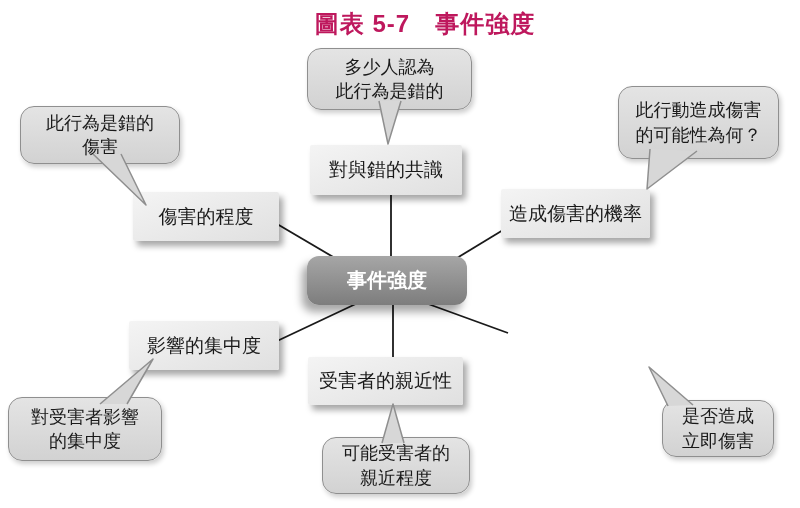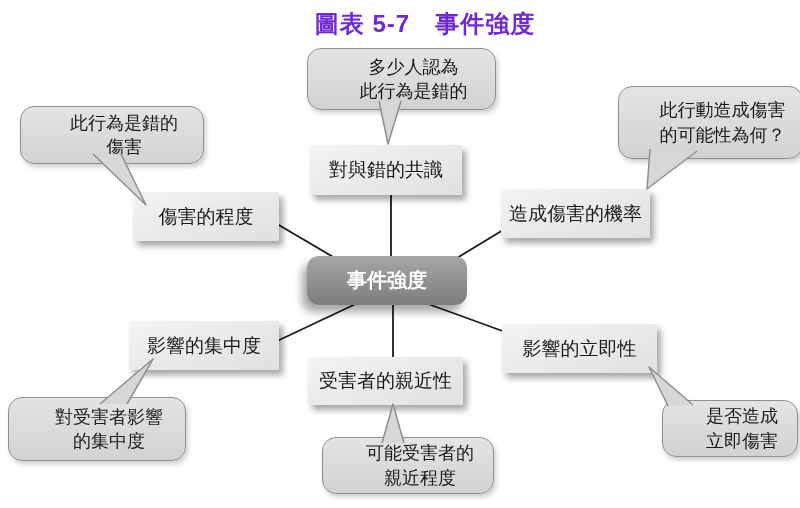--- a/index.html
+++ b/index.html
@@ -2,21 +2,21 @@
 <html><head>
 <meta charset="utf-8">
 <style>
   html,body{margin:0;padding:0;background:#ffffff;}
   .stage{
     position:relative;width:800px;height:508px;background:#ffffff;overflow:hidden;
     font-family:"Liberation Sans","DejaVu Sans",sans-serif;color:#1a1a1a;
   }
   .title{
     position:absolute;top:8px;left:0;right:0;text-align:center;padding-left:50px;
-    font-size:24px;font-weight:bold;letter-spacing:1px;color:#6d28d9;
+    font-size:24px;font-weight:bold;letter-spacing:1px;color:#be185d;
   }
   .layer{position:absolute;left:0;top:0;width:800px;height:508px;pointer-events:none;}
   .lines{z-index:0;}
   .tails{z-index:2;}
   .node{
     position:absolute;z-index:1;display:flex;align-items:center;justify-content:center;
     background:linear-gradient(160deg,#f4f4f4 0%,#e0e0e0 100%);
     box-shadow:4px 5px 6px rgba(0,0,0,0.35);
     font-size:19px;border-radius:2px;text-align:center;
   }
@@ -32,21 +32,20 @@
     background:linear-gradient(180deg,#a6a6a6 0%,#7d7d7d 100%);
     color:#ffffff;font-weight:bold;font-size:20px;
     box-shadow:-5px 7px 9px rgba(0,0,0,0.35);
   }
   .callout{
     position:absolute;z-index:1;display:flex;align-items:center;justify-content:center;
     background:linear-gradient(180deg,#e4e4e4 0%,#d2d2d2 100%);
     border:1.5px solid #8f8f8f;border-radius:14px;
     font-size:18px;line-height:1.35;text-align:center;white-space:pre-line;
     box-shadow:2px 3px 5px rgba(0,0,0,0.2);
-    padding-left:24px;
   }
   .c-top{left:307px;top:48px;width:163px;height:60px;}
   .c-ul{left:20px;top:106px;width:158px;height:56px;}
   .c-ur{left:618px;top:86px;width:159px;height:71px;}
   .c-ll{left:8px;top:397px;width:152px;height:62px;}
   .c-bottom{left:322px;top:437px;width:146px;height:55px;}
   .c-lr{left:662px;top:400px;width:110px;height:55px;}
   line{stroke:#1a1a1a;stroke-width:1.8;}
   .tail{fill:#d7d7d7;stroke:#8f8f8f;stroke-width:1.5;stroke-linejoin:round;}
 </style>
@@ -66,21 +65,20 @@
     <line x1="420" y1="301" x2="508" y2="333"></line>
   </svg>
 
   <div class="center-node">事件強度</div>
 
   <div class="node n-top">對與錯的共識</div>
   <div class="node n-ul">傷害的程度</div>
   <div class="node n-ur">造成傷害的機率</div>
   <div class="node n-ll">影響的集中度</div>
   <div class="node n-bottom">受害者的親近性</div>
-  <div class="node n-lr">影響的立即性</div>
 
   <div class="callout c-top">多少人認為
 此行為是錯的</div>
   <div class="callout c-ul">此行為是錯的
 傷害</div>
   <div class="callout c-ur">此行動造成傷害
 的可能性為何？</div>
   <div class="callout c-ll">對受害者影響
 的集中度</div>
   <div class="callout c-bottom">可能受害者的

